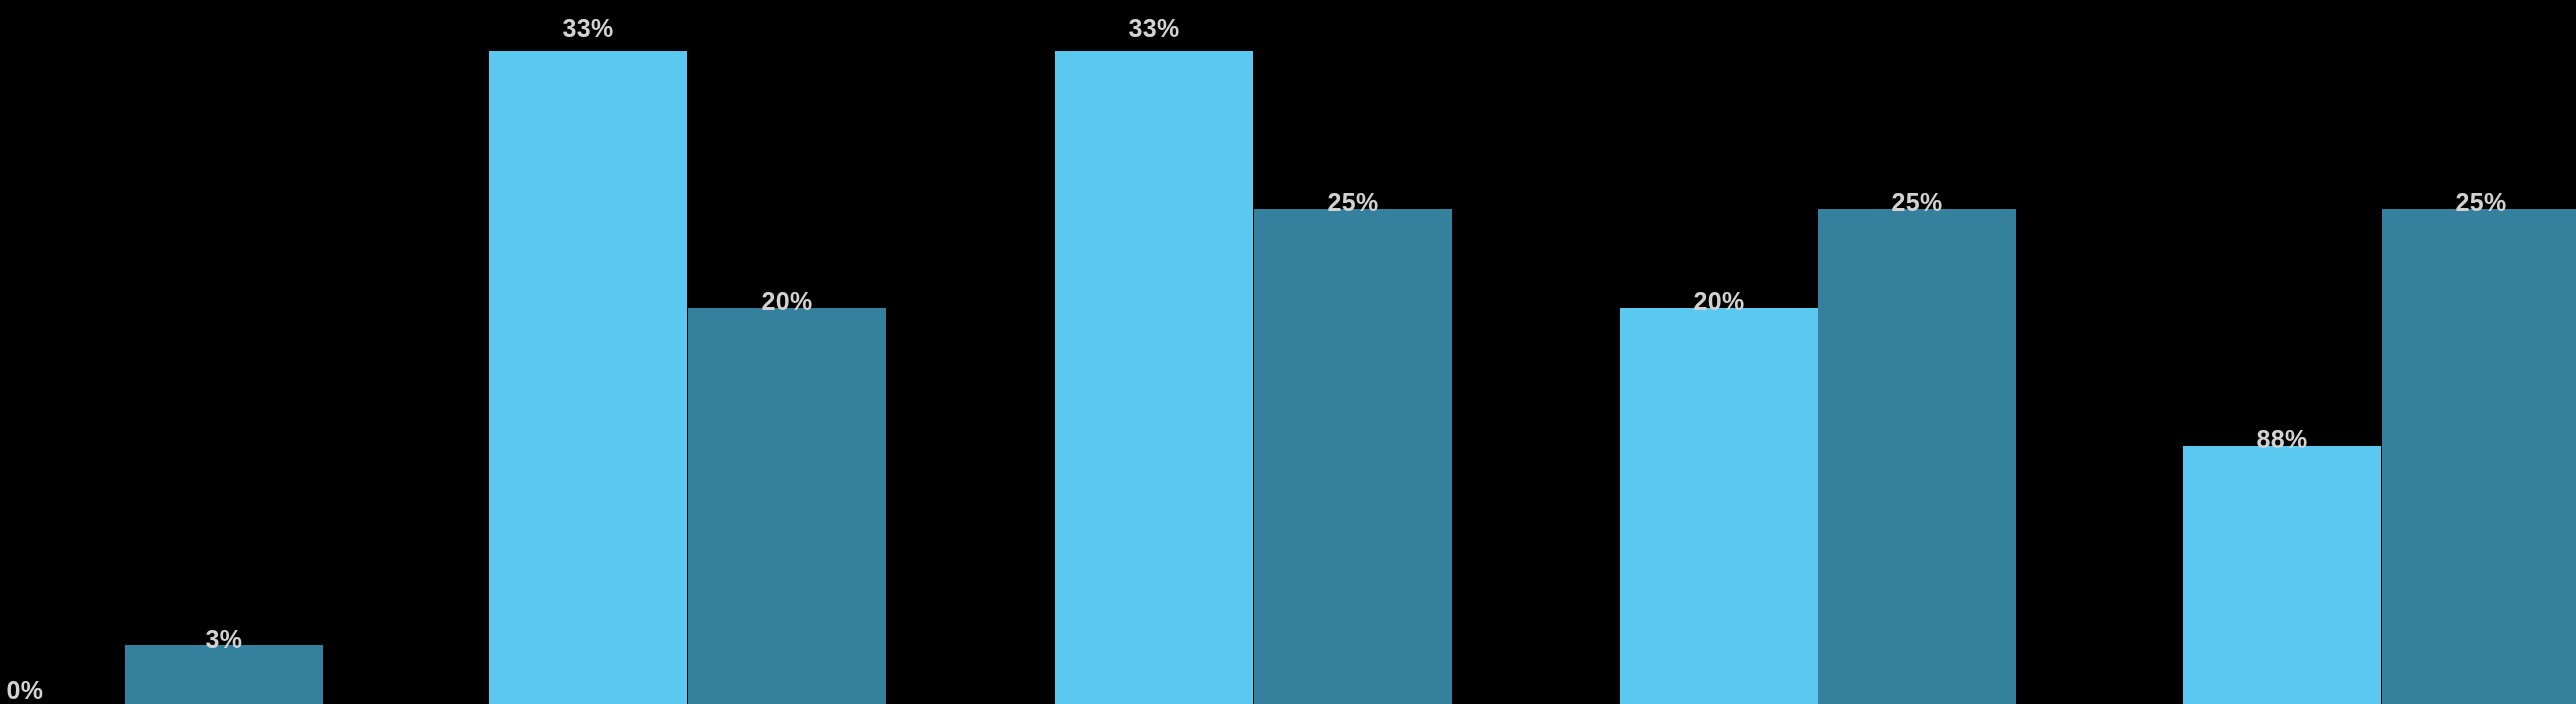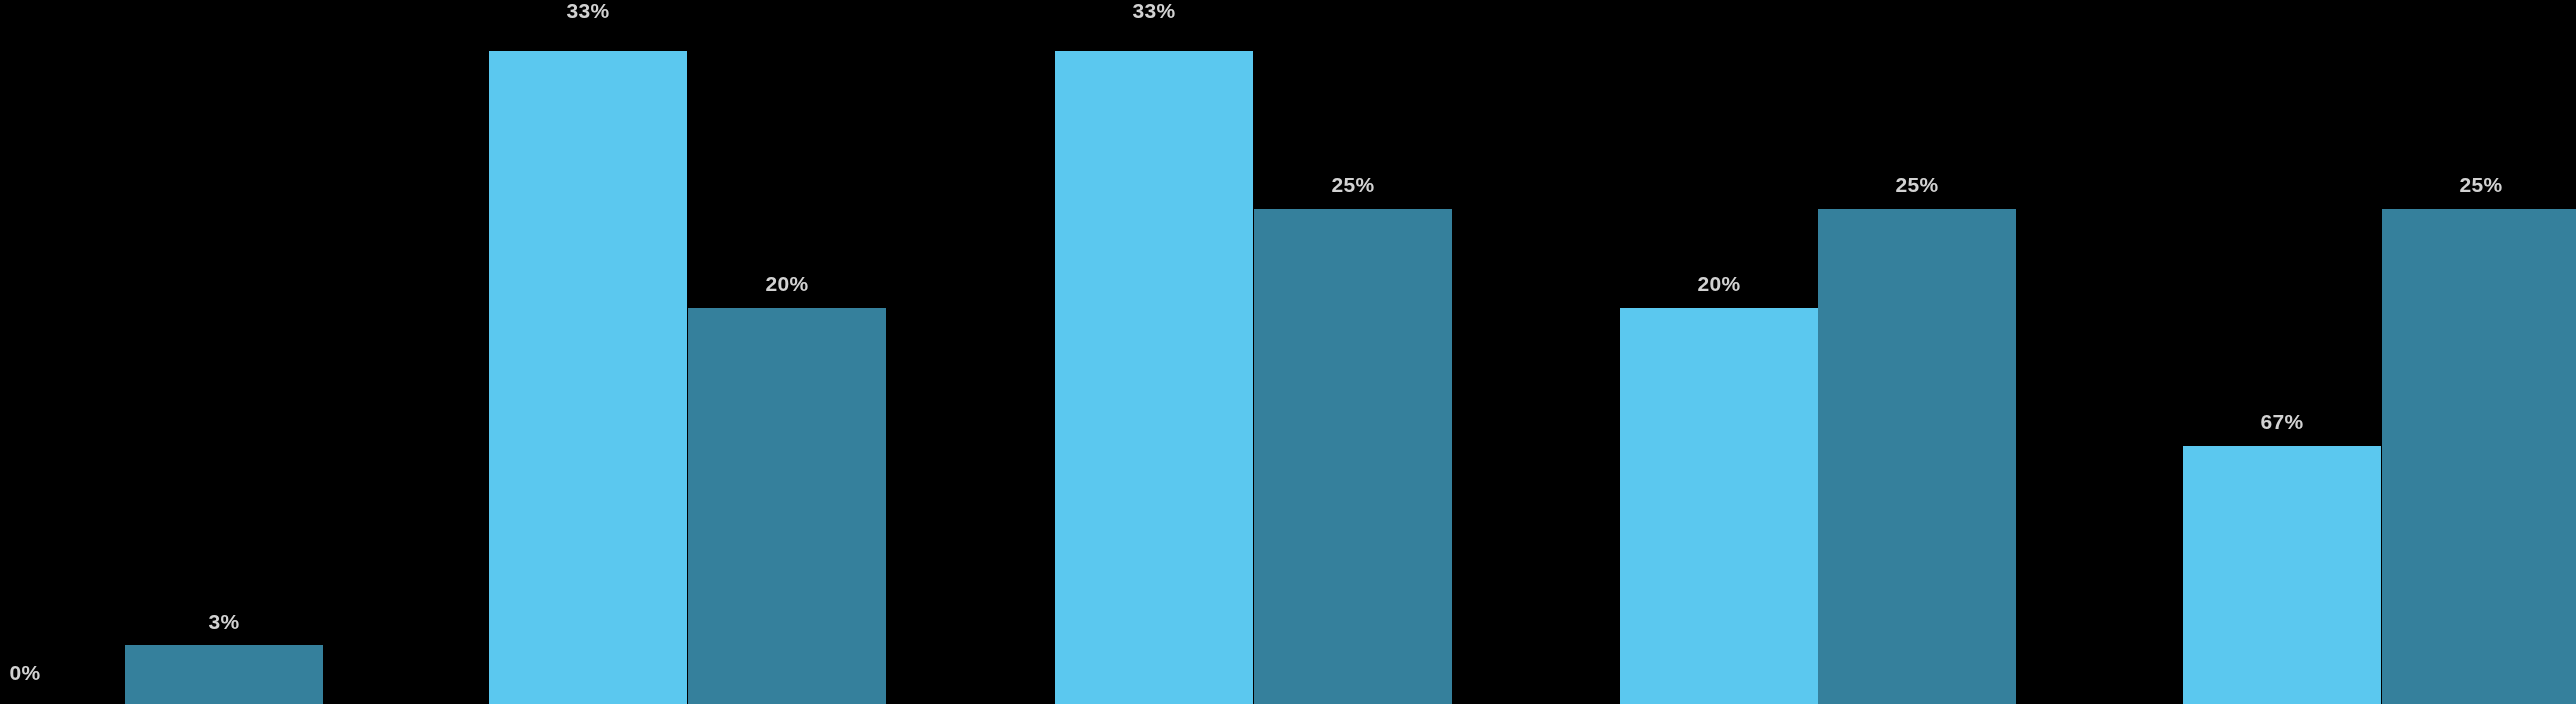--- a/index.html
+++ b/index.html
@@ -23,26 +23,27 @@
     position: absolute;
     bottom: 0;
   }
   .bar-primary { background: #5BC8EF; }
   .bar-secondary { background: #35809C; }
   .bar-zero { background: transparent; }
   .bar-label {
     position: absolute;
     color: #D2D2D2;
     font-family: "Liberation Sans", sans-serif;
-    font-size: 21px;
+    font-size: 25px;
     font-weight: bold;
     line-height: 1;
     white-space: nowrap;
     text-align: center;
     letter-spacing: 0.4px;
+    margin-top: 16px;
   }
 </style>
 </head>
 <body>
 
 <div id="chart-root">
 
   <div class="bar bar-zero" style="left:-74px; width:198px; height:0px;"></div>
   <div class="bar-label" style="left:-74px; width:198px; top:662px;">0%</div>
 
@@ -61,19 +62,19 @@
   <div class="bar bar-secondary" style="left:1254px; width:198px; height:496px;"></div>
   <div class="bar-label" style="left:1254px; width:198px; top:174px;">25%</div>
 
   <div class="bar bar-primary" style="left:1620px; width:198px; height:397px;"></div>
   <div class="bar-label" style="left:1620px; width:198px; top:273px;">20%</div>
 
   <div class="bar bar-secondary" style="left:1818px; width:198px; height:496px;"></div>
   <div class="bar-label" style="left:1818px; width:198px; top:174px;">25%</div>
 
   <div class="bar bar-primary" style="left:2183px; width:198px; height:259px;"></div>
-  <div class="bar-label" style="left:2183px; width:198px; top:411px;">67%</div>
+  <div class="bar-label" style="left:2183px; width:198px; top:411px;">88%</div>
 
   <div class="bar bar-secondary" style="left:2382px; width:198px; height:496px;"></div>
   <div class="bar-label" style="left:2382px; width:198px; top:174px;">25%</div>
 
 </div>
 
 
 </body></html>

